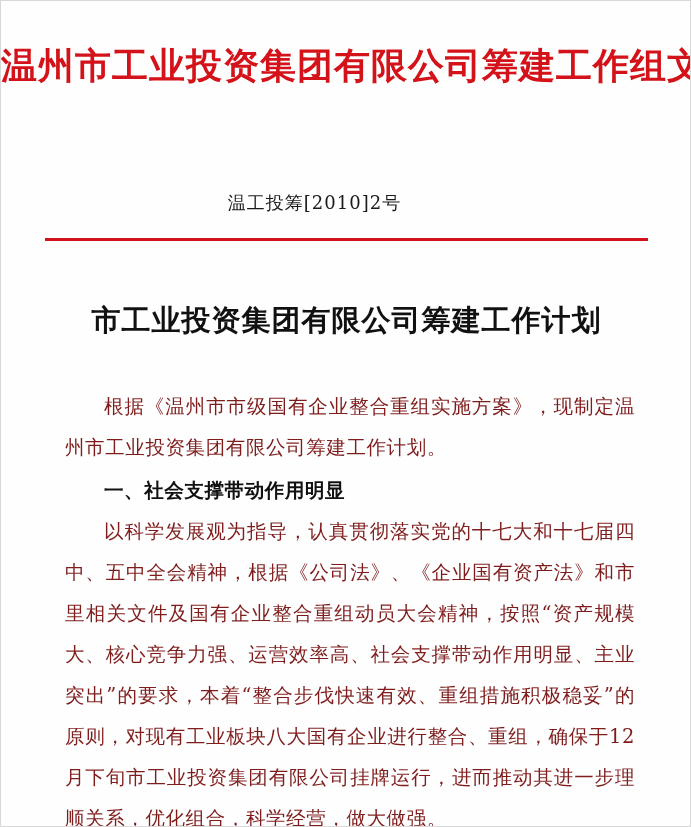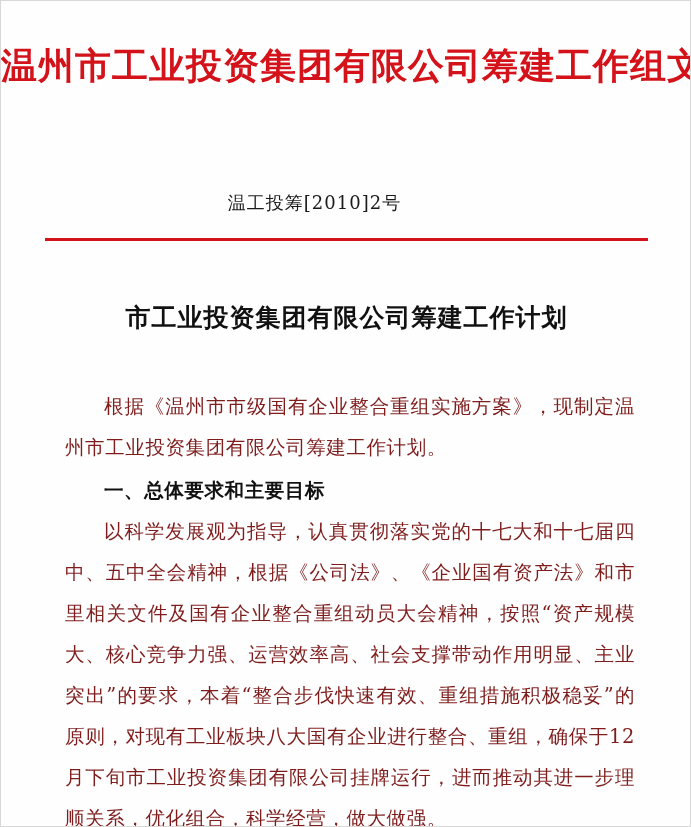--- a/index.html
+++ b/index.html
@@ -51,21 +51,21 @@
     width: 603px;
     height: 3px;
     background: #d4121a;
   }
   .doc-title {
     position: absolute;
     top: 300px;
     left: 0;
     width: 691px;
     text-align: center;
-    font-size: 25px;
+    font-size: 29px;
     font-weight: bold;
     color: #111111;
     letter-spacing: 1px;
     font-family: "DejaVu Serif", "Liberation Serif", serif;
   }
   .body-area {
     position: absolute;
     top: 385px;
     left: 64px;
     width: 570px;
@@ -100,17 +100,17 @@
   <div class="letterhead">温州市工业投资集团有限公司筹建工作组文件</div>
 
   <div class="doc-number">温工投筹[2010]2号</div>
 
   <div class="red-rule"></div>
 
   <div class="doc-title">市工业投资集团有限公司筹建工作计划</div>
 
   <div class="body-area">
     <p class="para">根据《温州市市级国有企业整合重组实施方案》，现制定温州市工业投资集团有限公司筹建工作计划。</p>
-    <p class="heading">一、总体要求和主要目标</p>
+    <p class="heading">一、社会支撑带动作用明显</p>
     <p class="para">以科学发展观为指导，认真贯彻落实党的十七大和十七届四中、五中全会精神，根据《公司法》、《企业国有资产法》和市里相关文件及国有企业整合重组动员大会精神，按照“资产规模大、核心竞争力强、运营效率高、社会支撑带动作用明显、主业突出”的要求，本着“整合步伐快速有效、重组措施积极稳妥”的原则，对现有工业板块八大国有企业进行整合、重组，确保于12月下旬市工业投资集团有限公司挂牌运行，进而推动其进一步理顺关系，优化组合，科学经营，做大做强。</p>
   </div>
 
 </div>
 
 </body></html>

